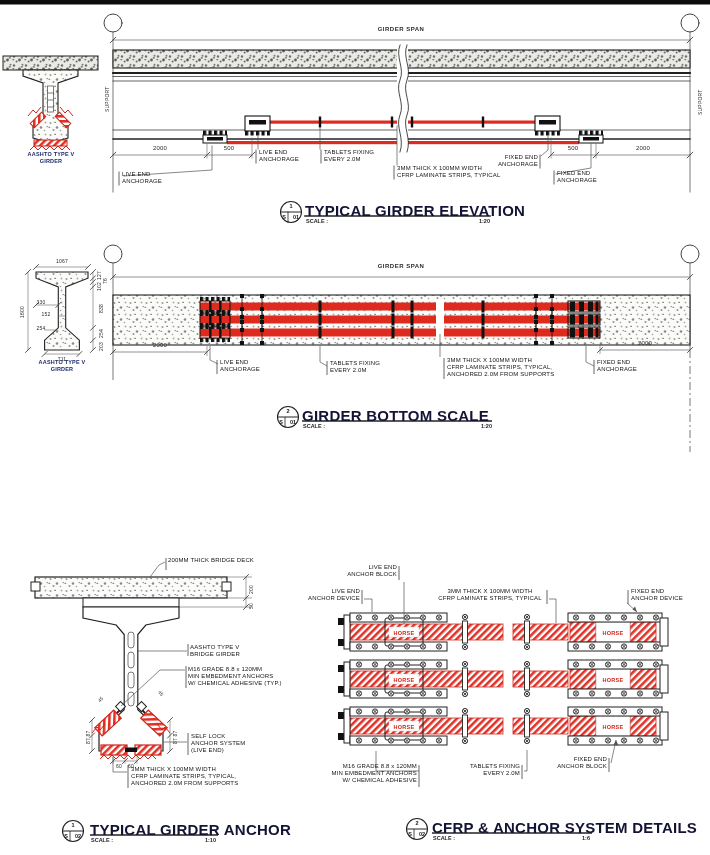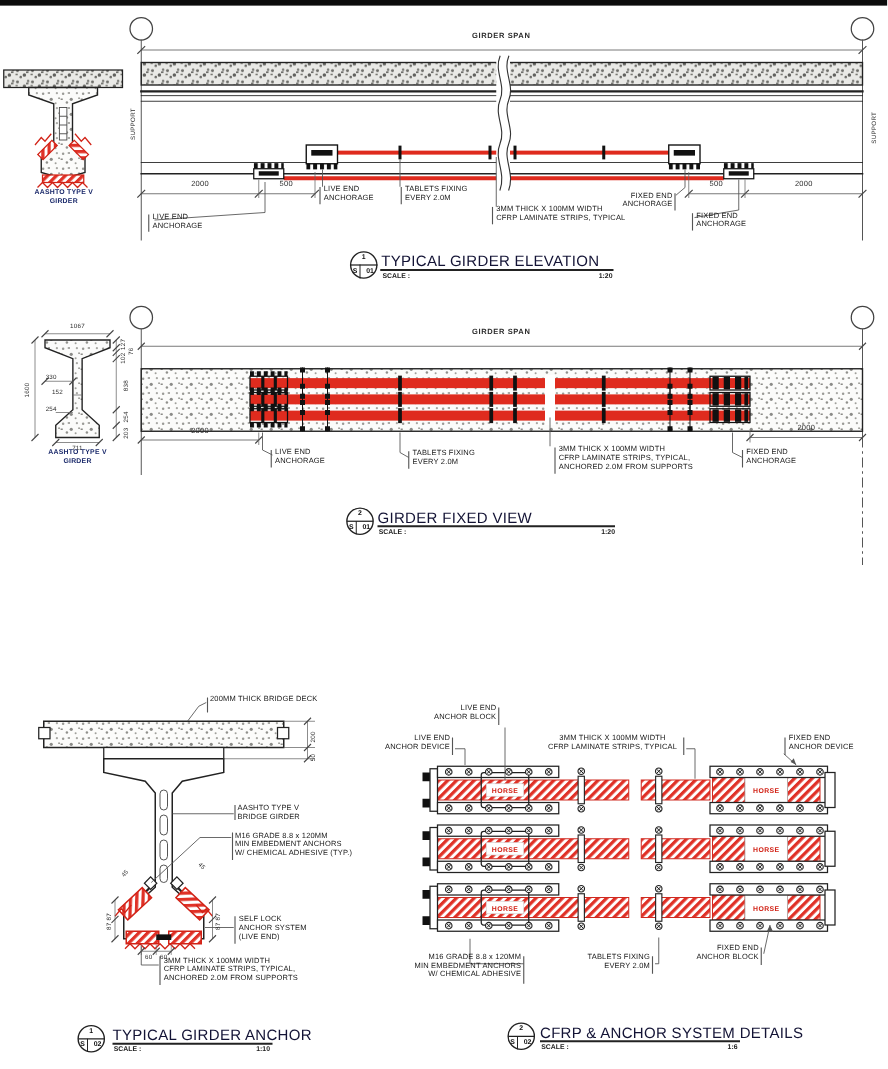--- a/index.html
+++ b/index.html
@@ -6,21 +6,21 @@
   .cv{position:relative;width:710px;height:855px;background:#ffffff;overflow:hidden;
       font-family:"Liberation Sans", sans-serif;}
   .lbl{position:absolute;font-size:6px;line-height:1.18;letter-spacing:.15px;color:#161616;white-space:pre;}
   .ra{text-align:right;}
   .ctr{text-align:center;}
   .dim{position:absolute;font-size:6px;color:#2b2b2b;text-align:center;letter-spacing:.2px;white-space:pre;}
   .tiny{font-size:5px;}
   .vtxt{position:absolute;font-size:5px;color:#2b2b2b;transform:rotate(-90deg);transform-origin:left top;white-space:pre;letter-spacing:.2px;}
   .pos{position:absolute;font-size:4.8px;color:#2b2b2b;}
   .navy{position:absolute;font-size:5.5px;font-weight:bold;color:#1b2a6b;text-align:center;white-space:pre;line-height:1.3;letter-spacing:.2px;}
-  .ttl{position:absolute;font-size:12px;font-weight:normal;color:#131335;letter-spacing:.25px;white-space:pre;}
+  .ttl{position:absolute;font-size:15px;font-weight:bold;color:#131335;letter-spacing:.25px;white-space:pre;}
   .scl{position:absolute;font-size:5.5px;font-weight:bold;color:#222;white-space:pre;}
   .bub{position:absolute;font-size:5.5px;font-weight:bold;color:#111;text-align:center;}
   svg{position:absolute;left:0;top:0;}
   svg text.lg{font-family:"Liberation Sans",sans-serif;font-size:5.5px;font-weight:bold;fill:#d22317;letter-spacing:.3px;text-anchor:middle;}
 </style>
 </head>
 <body>
 
 <div class="cv">
 
@@ -470,21 +470,21 @@
 <div class="vtxt" style="left:102px;top:284px">76</div>
 <div class="vtxt" style="left:96px;top:291px">102</div>
 <div class="vtxt" style="left:98px;top:313px">838</div>
 <div class="vtxt" style="left:98px;top:338px">254</div>
 <div class="vtxt" style="left:98px;top:351px">203</div>
 <div class="navy" style="left:32px;top:359px;width:60px">AASHTO TYPE V
 GIRDER</div>
 <div class="bub" style="left:280px;top:407.5px;width:16px">2</div>
 <div class="bub" style="left:277px;top:418.5px;width:8px">S</div>
 <div class="bub" style="left:287px;top:418.5px;width:12px">01</div>
-<div class="ttl" style="left:302px;top:407px">GIRDER FIXED VIEW</div>
+<div class="ttl" style="left:302px;top:407px">GIRDER BOTTOM SCALE</div>
 <div class="scl" style="left:303px;top:423px">SCALE :</div>
 <div class="scl ra" style="left:456px;top:423px;width:36px;text-align:right">1:20</div>
 
 <div class="lbl" style="left:168px;top:557px">200MM THICK BRIDGE DECK</div>
 <div class="vtxt" style="left:248px;top:594px">200</div>
 <div class="vtxt" style="left:248px;top:609px">50</div>
 <div class="lbl" style="left:190px;top:644px">AASHTO TYPE V
 BRIDGE GIRDER</div>
 <div class="lbl" style="left:188px;top:666px">M16 GRADE 8.8 x 120MM
 MIN EMBEDMENT ANCHORS

